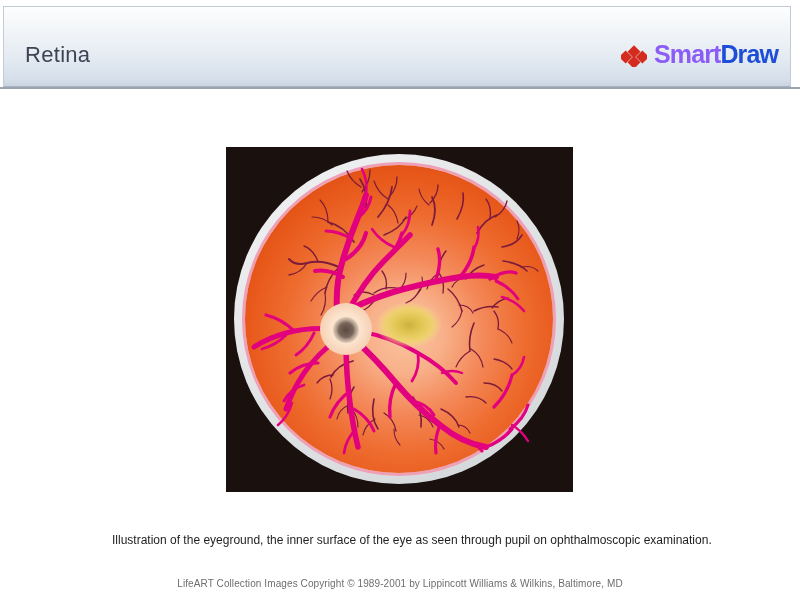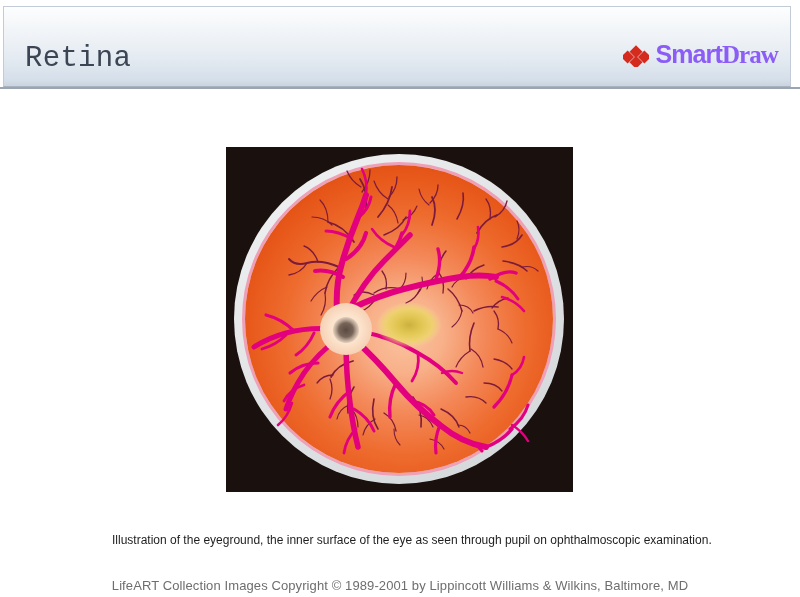--- a/index.html
+++ b/index.html
@@ -38,22 +38,22 @@
     left: 0px;
     top: 87px;
     width: 800px;
     height: 2px;
     background: #9aa5b1;
   }
   #page-title {
     position: absolute;
     left: 25px;
     top: 42px;
-    font-family: Liberation Mono, monospace;
-    font-size: 29px;
+    font-family: Liberation Sans, sans-serif;
+    font-size: 22px;
     color: #3c4553;
     letter-spacing: 0.3px;
     white-space: nowrap;
   }
 
   
   #brand-logo {
     position: absolute;
     right: 22px;
     top: 42px;
@@ -68,21 +68,21 @@
   }
   #brand-wordmark {
     font-family: "Liberation Sans", sans-serif;
     font-size: 25px;
     font-weight: bold;
     letter-spacing: -0.9px;
     line-height: 1;
     white-space: nowrap;
   }
   .brand-smart { color: #8b5cf6; }
-  .brand-draw  { color: #8b5cf6; font-family: Liberation Serif, serif; }
+  .brand-draw  { color: #1d4ed8; }
 
   
   #illustration-panel {
     position: absolute;
     left: 226px;
     top: 147px;
     width: 347px;
     height: 345px;
     background: #1a100d;
     overflow: hidden;
@@ -106,21 +106,21 @@
   }
 
   
   #copyright-line {
     position: absolute;
     left: 0;
     top: 578px;
     width: 800px;
     text-align: center;
     font-family: "Liberation Sans", sans-serif;
-    font-size: 13px;
+    font-size: 10px;
     color: #6e6e6e;
     letter-spacing: 0.1px;
   }
 </style>
 </head>
 <body>
 
 <div id="header-banner"></div>
 <div id="header-underline"></div>
 

